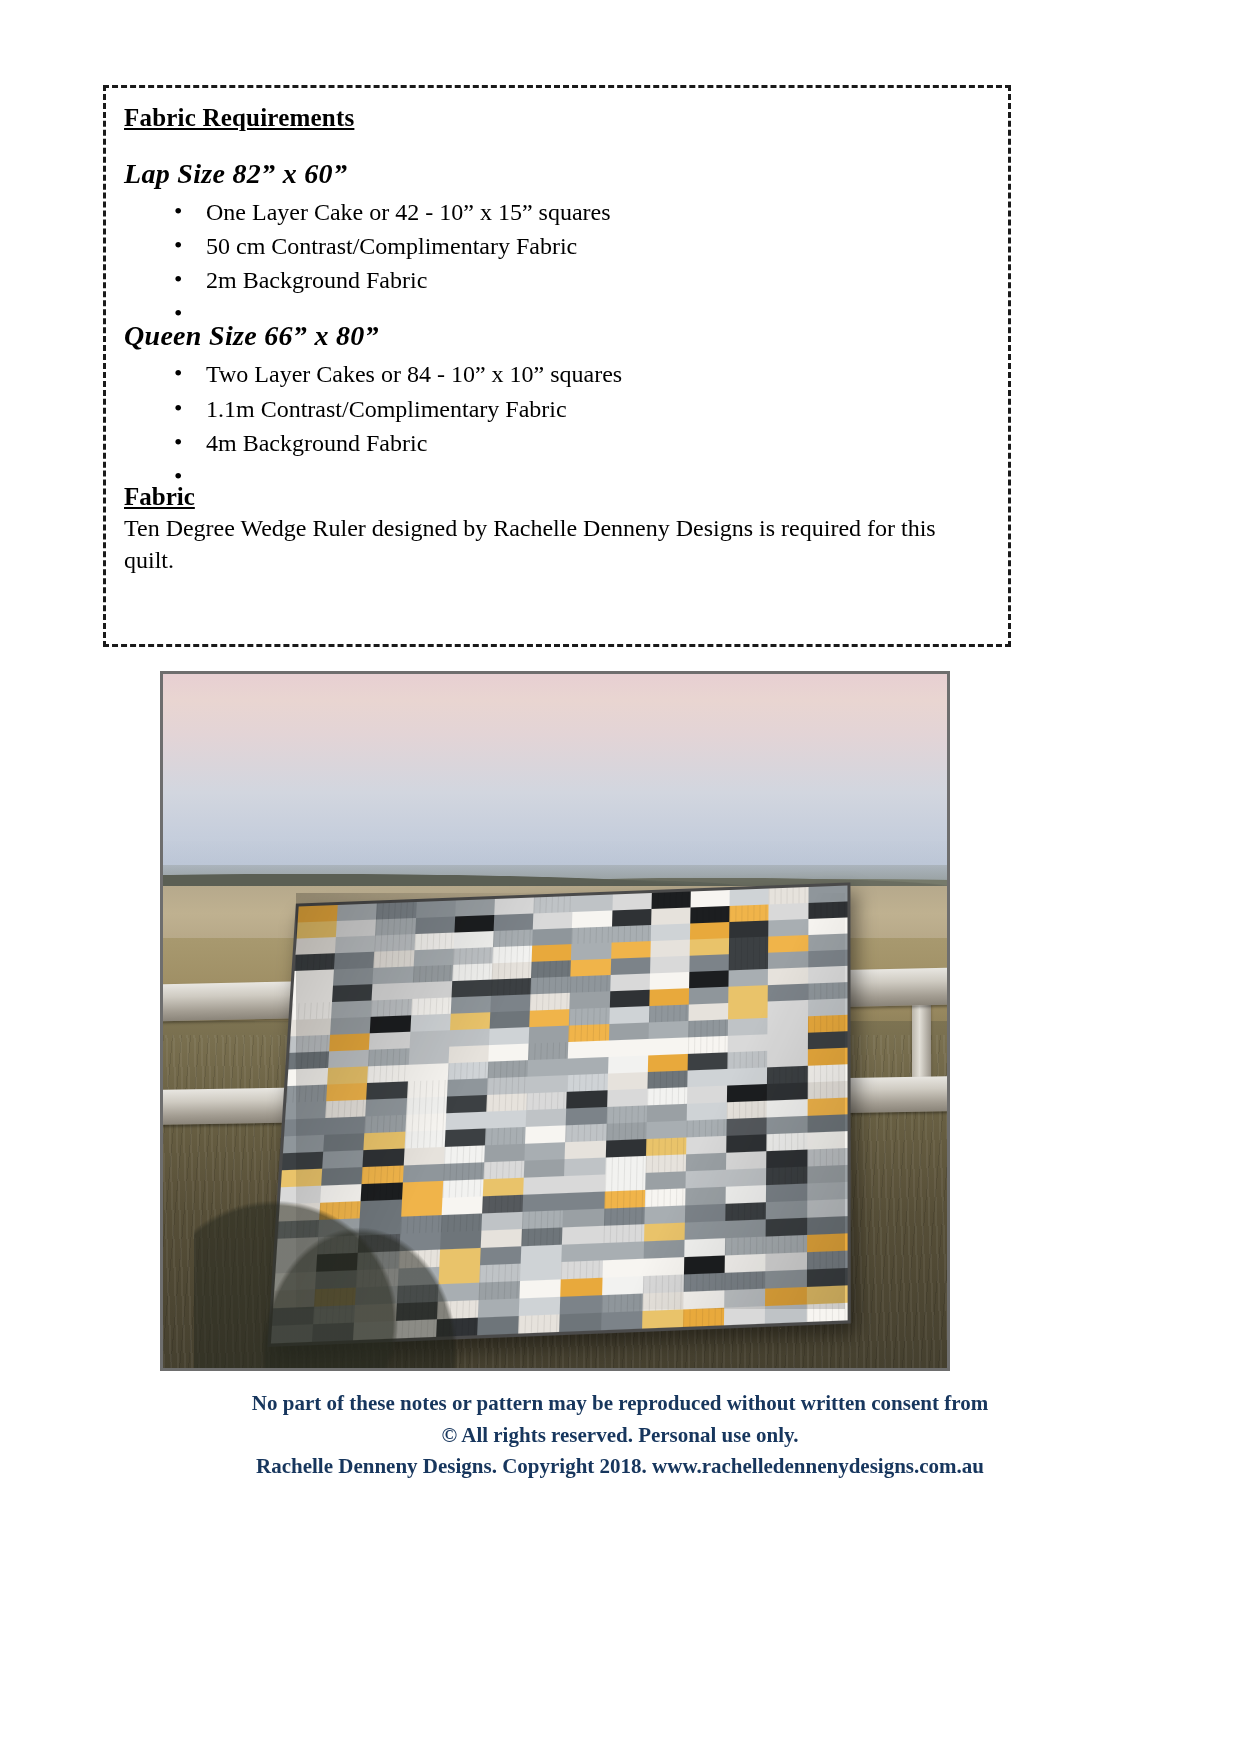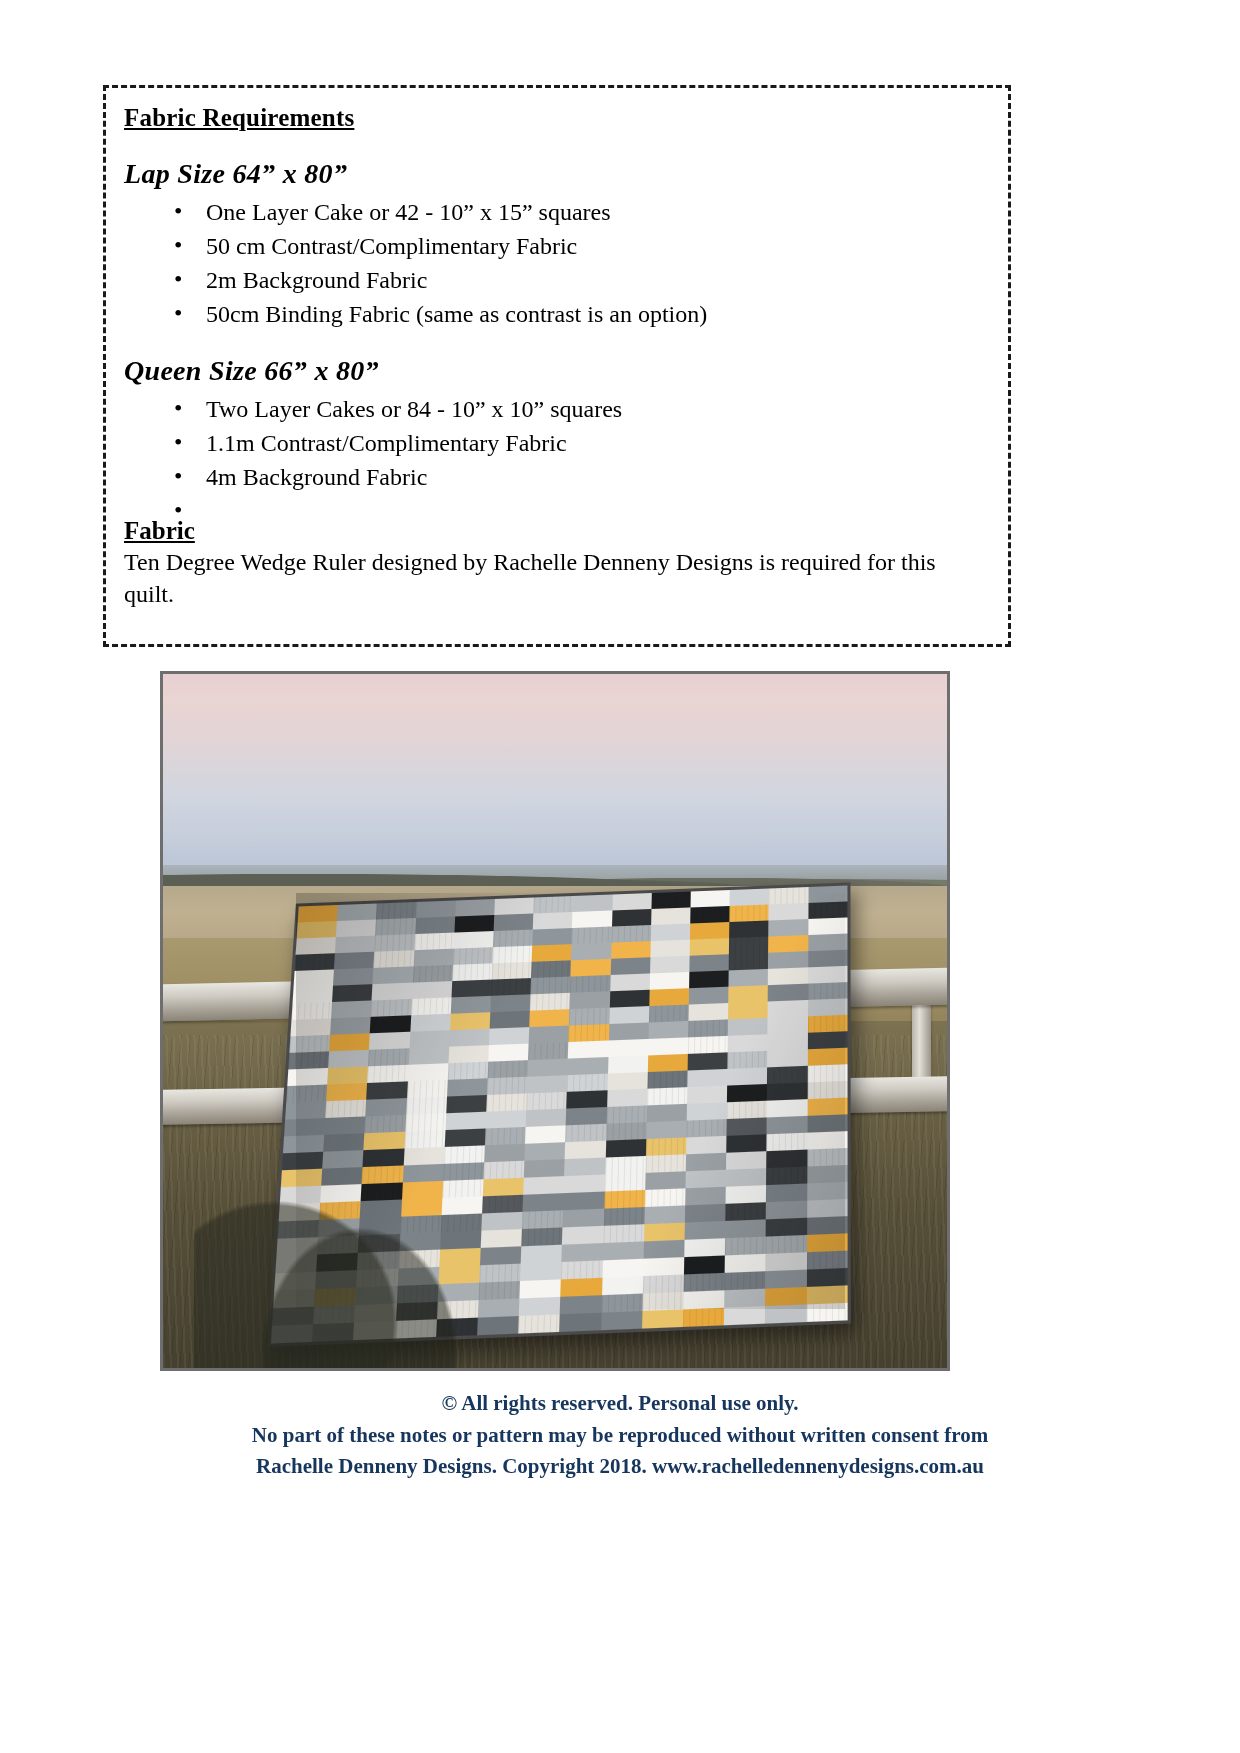--- a/index.html
+++ b/index.html
@@ -221,26 +221,26 @@
 </style>
 </head>
 <body>
 
 <div class="page">
 
   <div class="req-box">
     <div class="req-inner">
       <div class="h-underline">Fabric Requirements</div>
 
-      <div class="size-head">Lap Size 64” x 80”</div>
+      <div class="size-head">Lap Size 82” x 60”</div>
       <ul class="items">
         <li><span class="bullet">•</span><span>One Layer Cake or 42 - 10” x 15” squares</span></li>
         <li><span class="bullet">•</span><span>50 cm Contrast/Complimentary Fabric</span></li>
         <li><span class="bullet">•</span><span>2m Background Fabric</span></li>
-        <li><span class="bullet">•</span><span>50cm Binding Fabric (same as contrast is an option)</span></li>
+        <li><span class="bullet">•</span></li>
       </ul>
 
       <div class="size-head">Queen Size 66” x 80”</div>
       <ul class="items">
         <li><span class="bullet">•</span><span>Two Layer Cakes or 84 - 10” x 10” squares</span></li>
         <li><span class="bullet">•</span><span>1.1m Contrast/Complimentary Fabric</span></li>
         <li><span class="bullet">•</span><span>4m Background Fabric</span></li>
         <li><span class="bullet">•</span></li>
       </ul>
 
@@ -632,18 +632,18 @@
             <div class="patch" style="background: repeating-linear-gradient(90deg, rgba(0, 0, 0, 0.07) 0px, rgba(0, 0, 0, 0.07) 1px, transparent 1px, transparent 6px) rgb(247, 245, 241);"></div>
           </div>
       <div style="position: absolute; left: 0px; top: 0px; width: 100%; height: 100%; pointer-events: none; background: linear-gradient(115deg, rgba(0, 0, 0, 0.22) 0%, rgba(0, 0, 0, 0) 35%, rgba(0, 0, 0, 0) 70%, rgba(0, 0, 0, 0.18) 100%);"></div>
         </div>
 
       <div class="shrub"></div>
     </div>
   </div>
 
   <div class="footer">
+    <div>No part of these notes or pattern may be reproduced without written consent from</div>
     <div>© All rights reserved. Personal use only.</div>
-    <div>No part of these notes or pattern may be reproduced without written consent from</div>
     <div>Rachelle Denneny Designs. Copyright 2018.   www.rachelledennenydesigns.com.au</div>
   </div>
 
 </div>
 
 </body></html>

